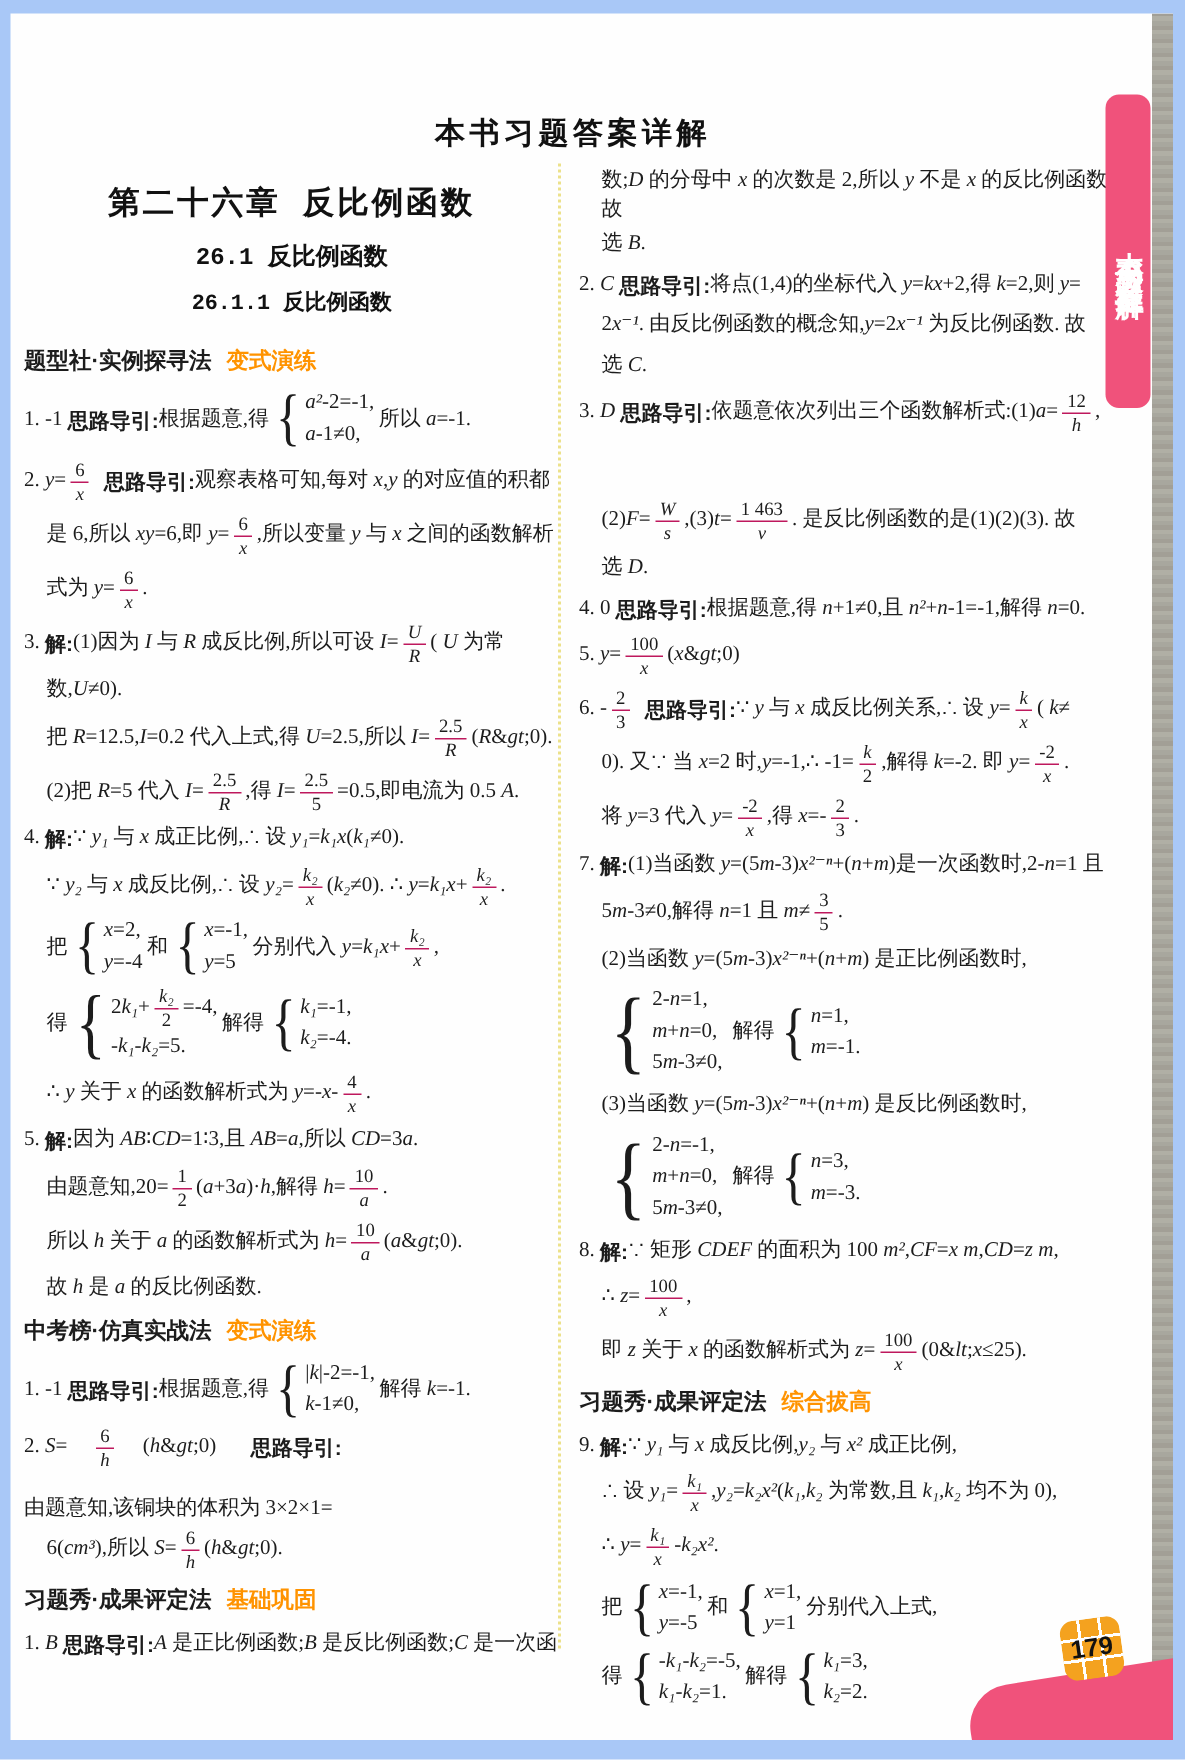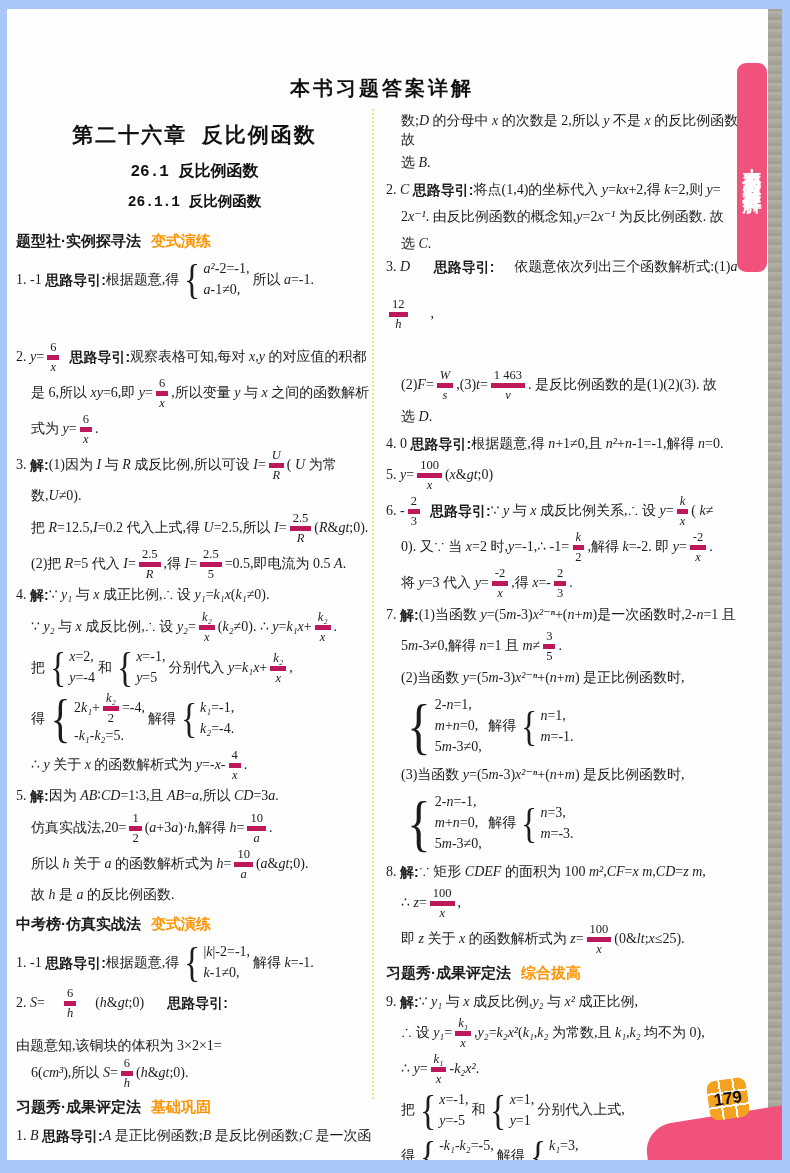--- a/index.html
+++ b/index.html
@@ -68,21 +68,21 @@
   .line.ind{padding-left:15px;}
   .line.label{margin:2px 0;}
   .seg-b,.seg-o{font-family:"Liberation Sans","DejaVu Sans",sans-serif;font-weight:bold;white-space:pre-wrap;}
   .seg-o{color:var(--accent-orange,#ff9300);margin-left:10px;}
   .line.label .seg-b,.line.label .seg-o{font-size:15px;}
   .seg-t{white-space:pre-wrap;}
   .seg-t i,.frac i{font-family:"Liberation Serif","DejaVu Serif",serif;font-style:italic;}
   
   .frac{display:inline-flex;flex-direction:column;align-items:center;
     vertical-align:middle;margin:0 3px;font-size:12.5px;line-height:1.2;}
-  .frac .num{padding:0 3px;border-bottom:5px solid #be185d;}
+  .frac .num{padding:0 3px;border-bottom:1px solid #be185d;}
   .frac .den{padding:0 3px;text-align:center;}
   
   .cases{display:inline-flex;align-items:center;margin:0 3px;}
   .cases .br{font-family:"Liberation Serif","DejaVu Serif",serif;line-height:0.85;
     font-weight:400;transform:scaleX(.8);margin-right:1px;}
   .cases .rows{display:flex;flex-direction:column;justify-content:center;}
   .cases .rows .row{display:flex;align-items:center;min-height:21px;}
 </style>
 </head>
 <body style="--frame-blue: #a9c8f7; --tab-pink: #f0527b; --accent-orange: #ff9300; --badge-orange: #f4a21f; --divider-yellow: #ece18a;">
@@ -115,21 +115,21 @@
             <span class="row">
               <span class="seg-t"><i>a²</i>-2=-1,</span>
             </span>
             <span class="row">
               <span class="seg-t"><i>a</i>-1≠0,</span>
             </span>
           </span>
         </span>
         <span class="seg-t">所以 <i>a</i>=-1.</span>
       </div>
-      <div class="line" style="min-height: 36px; margin-top: 36px;">
+      <div class="line" style="min-height: 36px;">
         <span class="seg-t">2. <i>y</i>=</span>
         <span class="frac">
           <span class="num">6</span>
           <span class="den"><i>x</i></span>
         </span>
         <span class="seg-t">  </span>
         <span class="seg-b">思路导引:</span>
         <span class="seg-t">观察表格可知,每对 <i>x</i>,<i>y</i> 的对应值的积都</span>
       </div>
       <div class="line ind" style="min-height: 36px;">
@@ -270,21 +270,21 @@
           <span class="den"><i>x</i></span>
         </span>
         <span class="seg-t">.</span>
       </div>
       <div class="line" style="min-height: 27px;">
         <span class="seg-t">5. </span>
         <span class="seg-b">解:</span>
         <span class="seg-t">因为 <i>AB</i>∶<i>CD</i>=1∶3,且 <i>AB</i>=<i>a</i>,所以 <i>CD</i>=3<i>a</i>.</span>
       </div>
       <div class="line ind" style="min-height: 36px;">
-        <span class="seg-t">仿真实战法,20=</span>
+        <span class="seg-t">由题意知,20=</span>
         <span class="frac">
           <span class="num">1</span>
           <span class="den">2</span>
         </span>
         <span class="seg-t">(<i>a</i>+3<i>a</i>)·<i>h</i>,解得 <i>h</i>=</span>
         <span class="frac">
           <span class="num">10</span>
           <span class="den"><i>a</i></span>
         </span>
         <span class="seg-t">.</span>
@@ -360,21 +360,21 @@
         <span class="seg-t">2. <i>C</i> </span>
         <span class="seg-b">思路导引:</span>
         <span class="seg-t">将点(1,4)的坐标代入 <i>y</i>=<i>kx</i>+2,得 <i>k</i>=2,则 <i>y</i>=</span>
       </div>
       <div class="line ind" style="min-height: 27px;">
         <span class="seg-t">2<i>x⁻¹</i>. 由反比例函数的概念知,<i>y</i>=2<i>x⁻¹</i> 为反比例函数. 故</span>
       </div>
       <div class="line ind" style="min-height: 27px; text-align: center;">
         <span class="seg-t">选 <i>C</i>.</span>
       </div>
-      <div class="line" style="min-height: 36px; gap: 20px;">
+      <div class="line" style="min-height: 36px;">
         <span class="seg-t">3. <i>D</i> </span>
         <span class="seg-b">思路导引:</span>
         <span class="seg-t">依题意依次列出三个函数解析式:(1)<i>a</i>=</span>
         <span class="frac">
           <span class="num">12</span>
           <span class="den"><i>h</i></span>
         </span>
         <span class="seg-t">,</span>
       </div>
       <div class="line ind" style="min-height: 36px; margin-top: 36px;">

